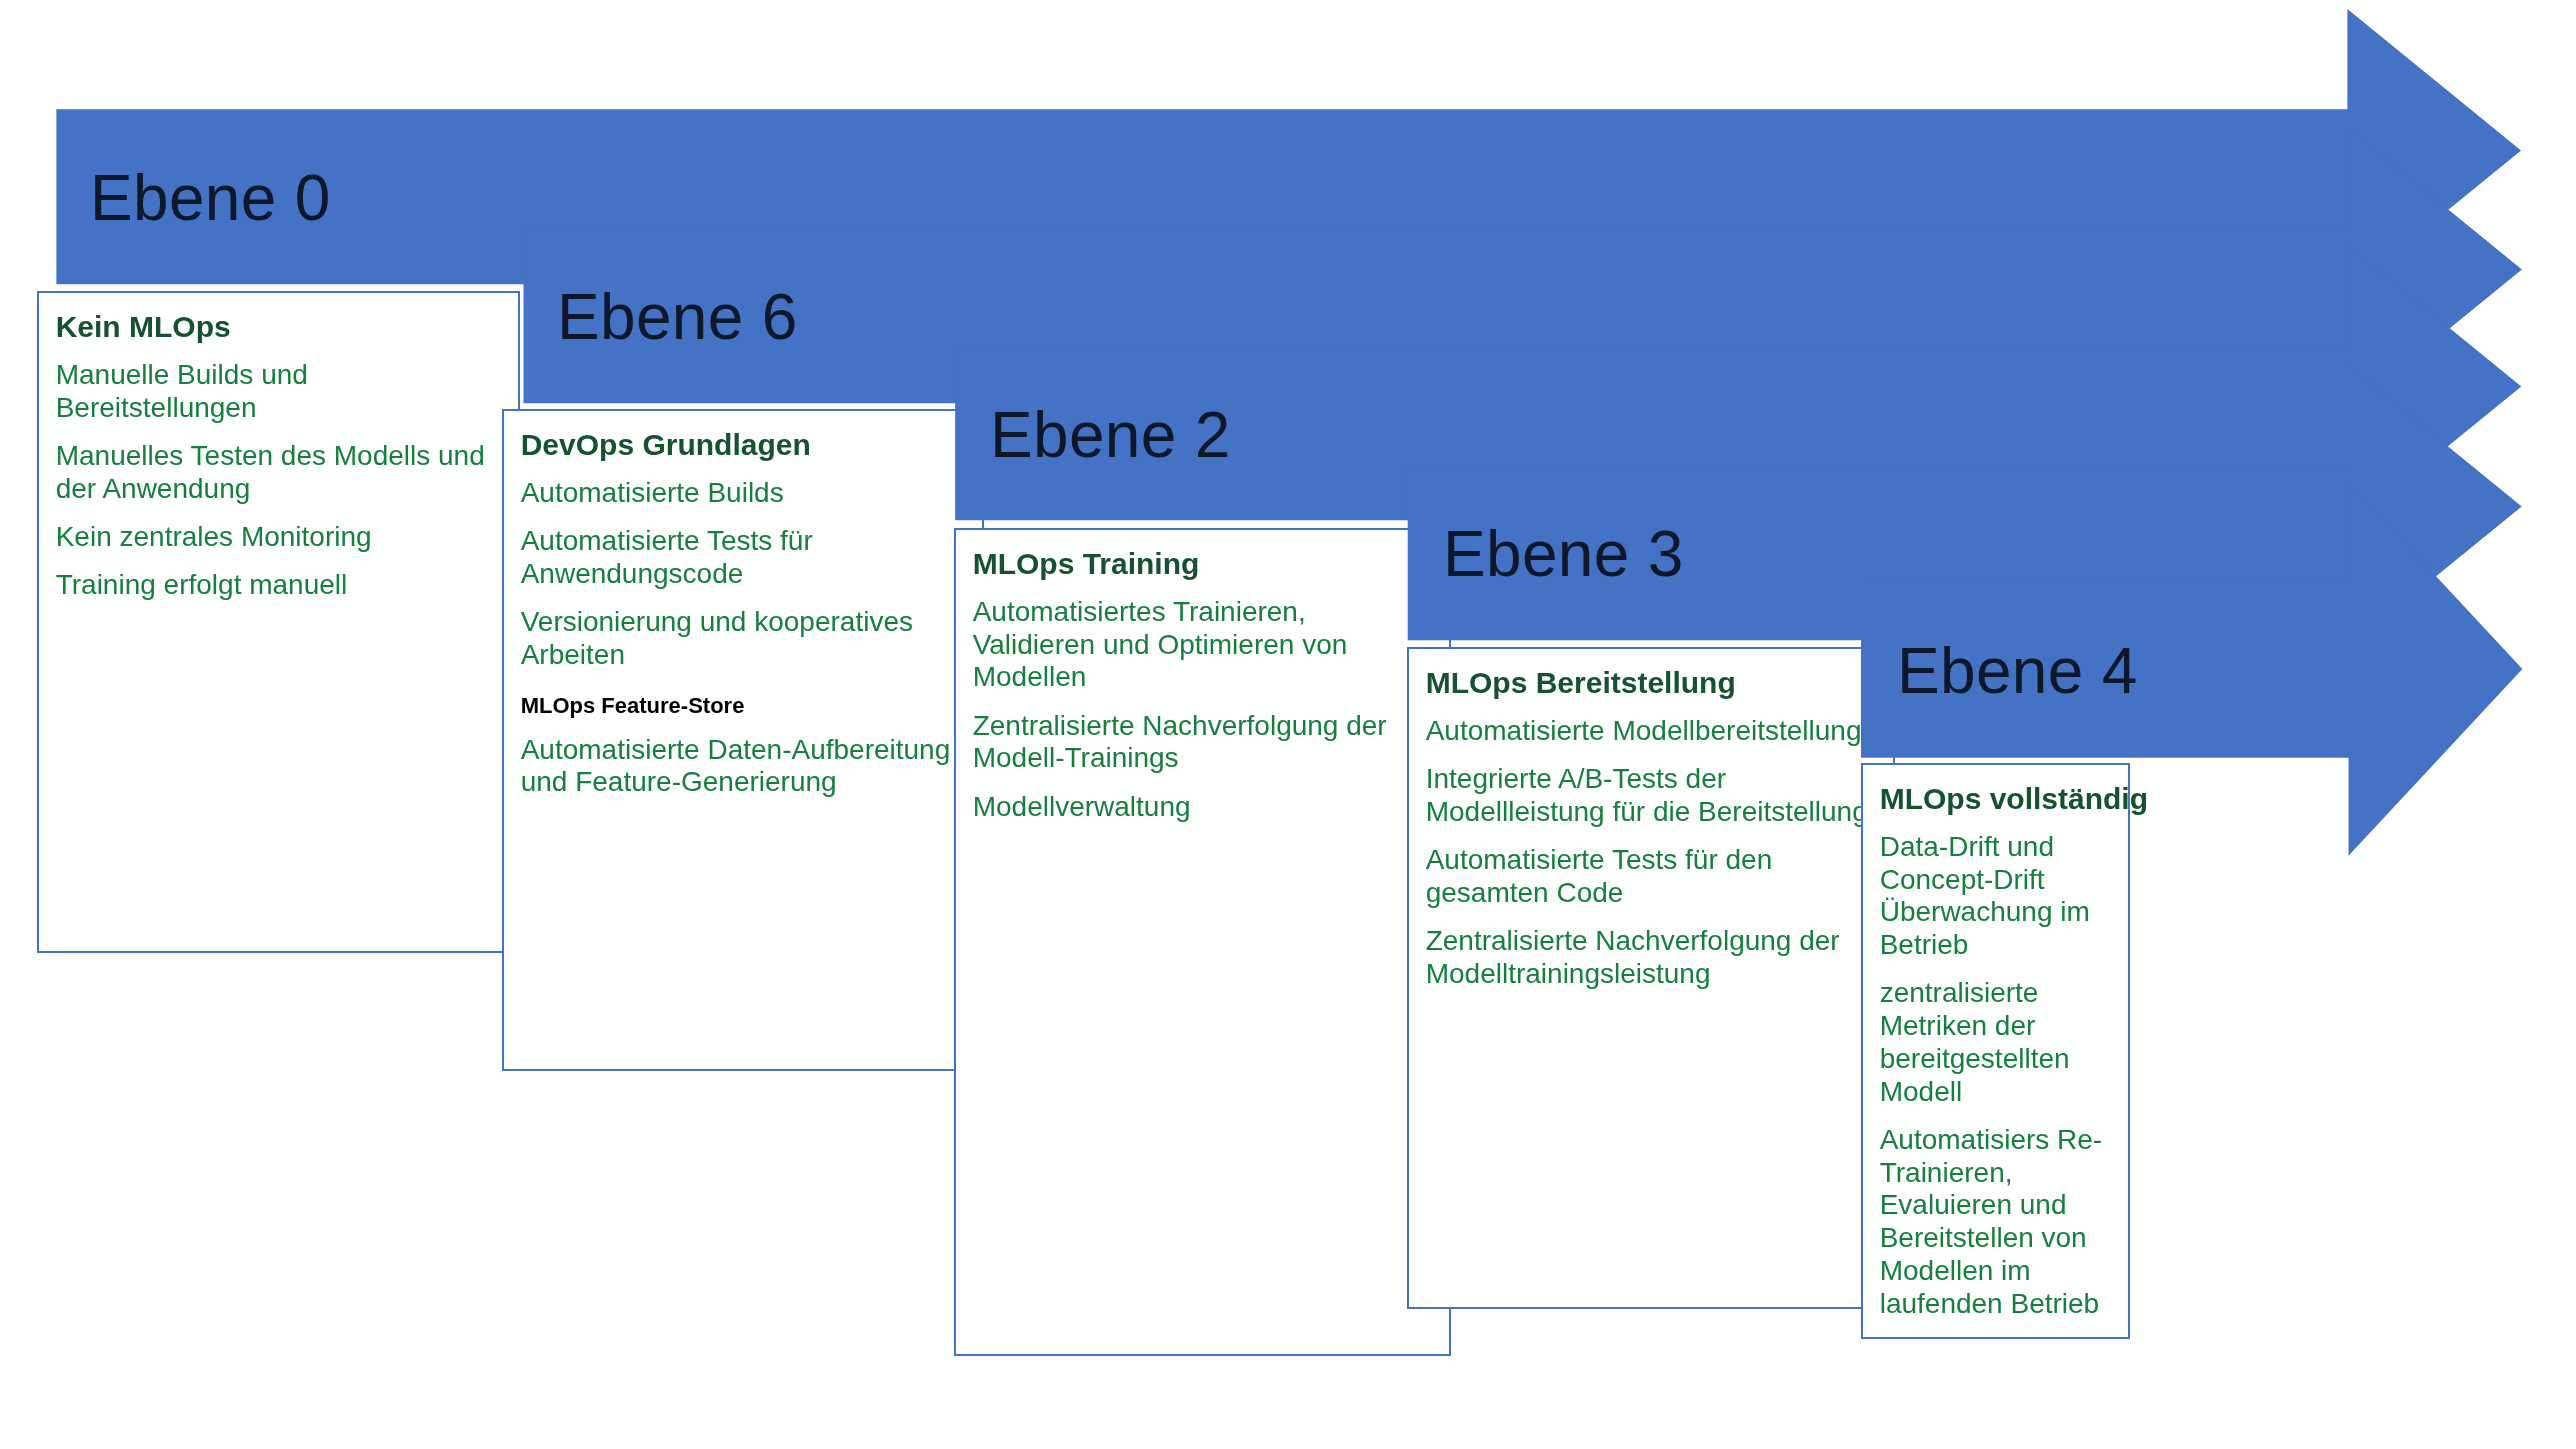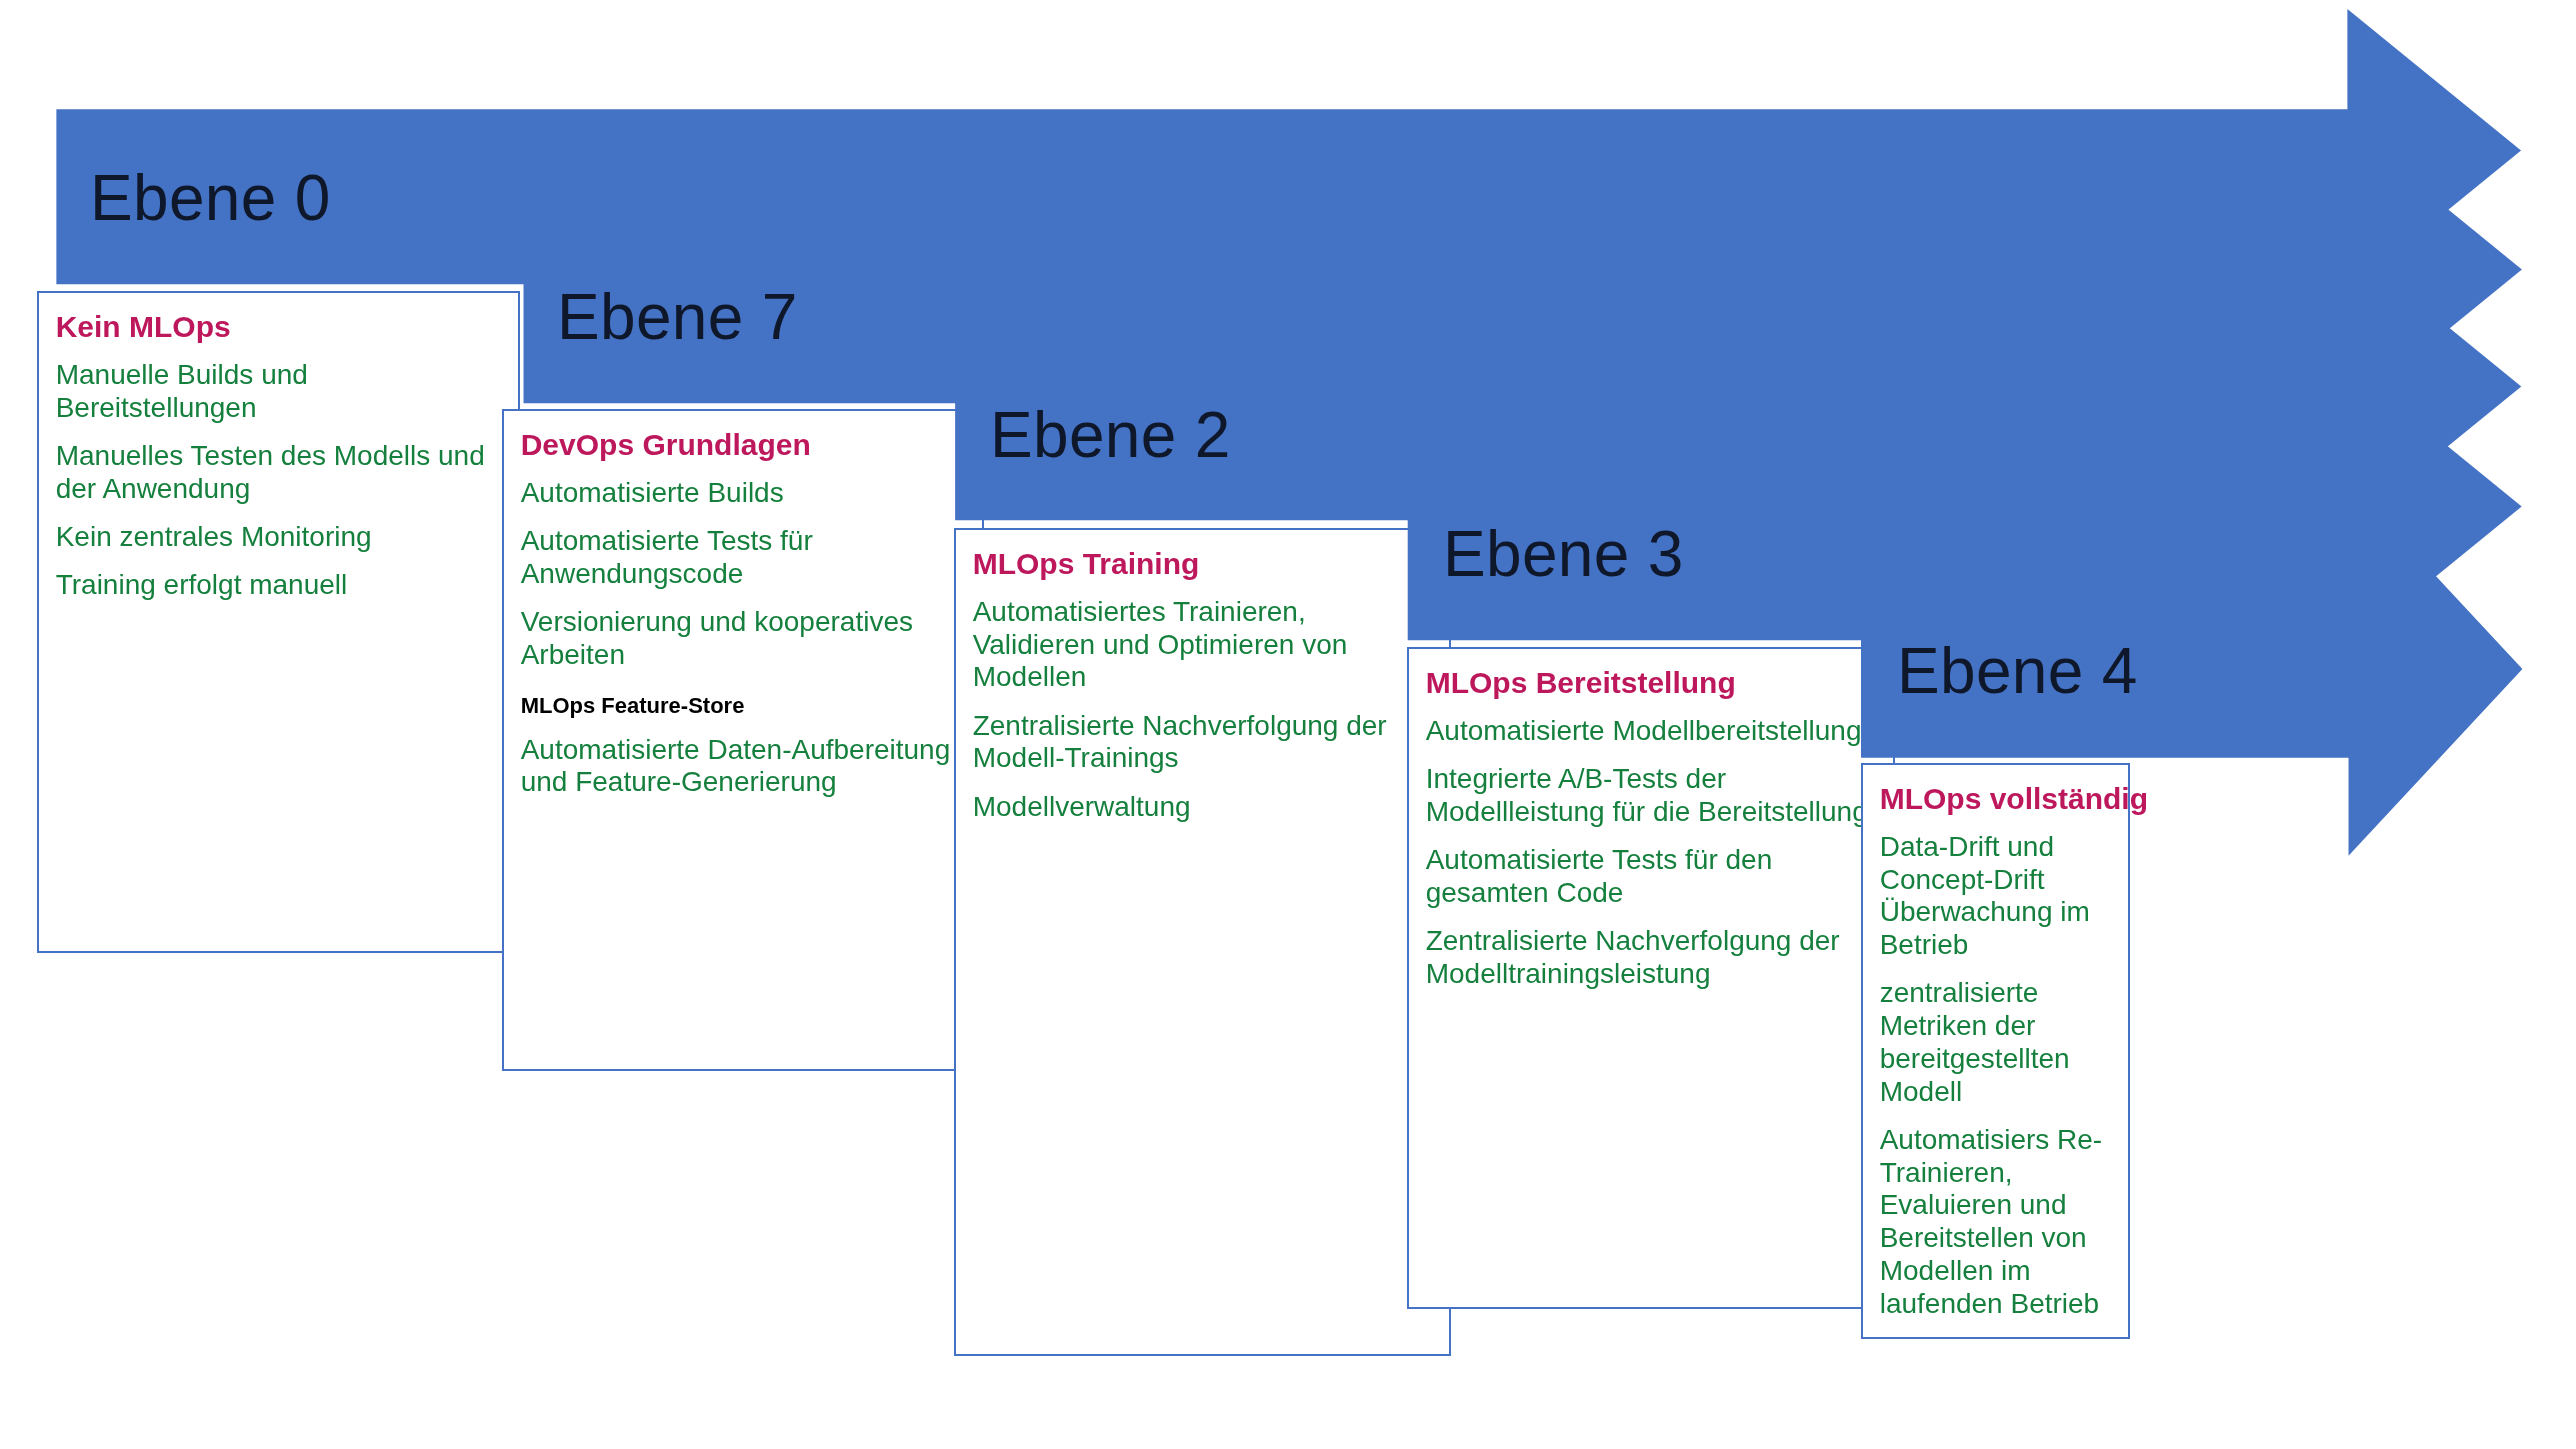--- a/index.html
+++ b/index.html
@@ -24,21 +24,21 @@
   .card{
     position:absolute;
     background:#ffffff;
     border:2.6px solid #4472C4;
     box-sizing:border-box;
     padding:16.7px 16.7px 13px 16.7px;
   }
   .card-title{
     font-size:30px;
     font-weight:700;
-    color:#be185d;
+    color:#14532d;
     line-height:1.12;
     margin:0 0 15.5px 0;
     white-space:nowrap;
   }
   .card-item{
     font-size:28px;
     font-weight:400;
     color:#15803d;
     line-height:1.17;
     margin:0 0 15.5px 0;
@@ -71,21 +71,21 @@
     <div class="card-item">Manuelles Testen des Modells und der Anwendung</div>
     <div class="card-item">Kein zentrales Monitoring</div>
     <div class="card-item">Training erfolgt manuell</div>
   </div>
 
   <div class="arrow" style="left:522px;top:128px;width:2013px;height:283px;">
     <svg width="2013" height="283" viewBox="0 0 3125 440">
       <polygon points="0,156 2837,156 2837,0 3107,220 2837,440 2837,428 0,428" fill="#4472C4"></polygon>
     </svg>
   </div>
-  <div class="arrow-label" style="left:557px;top:285px;">Ebene 7</div>
+  <div class="arrow-label" style="left:557px;top:285px;">Ebene 6</div>
 
   <div class="card" style="left:502px;top:409px;width:482px;height:662px;">
     <div class="card-title">DevOps Grundlagen</div>
     <div class="card-item">Automatisierte Builds</div>
     <div class="card-item">Automatisierte Tests für Anwendungscode</div>
     <div class="card-item">Versionierung und kooperatives Arbeiten</div>
     <div class="card-subtitle">MLOps  Feature-Store</div>
     <div class="card-item">Automatisierte Daten-Aufbereitung und Feature-Generierung</div>
   </div>
 

